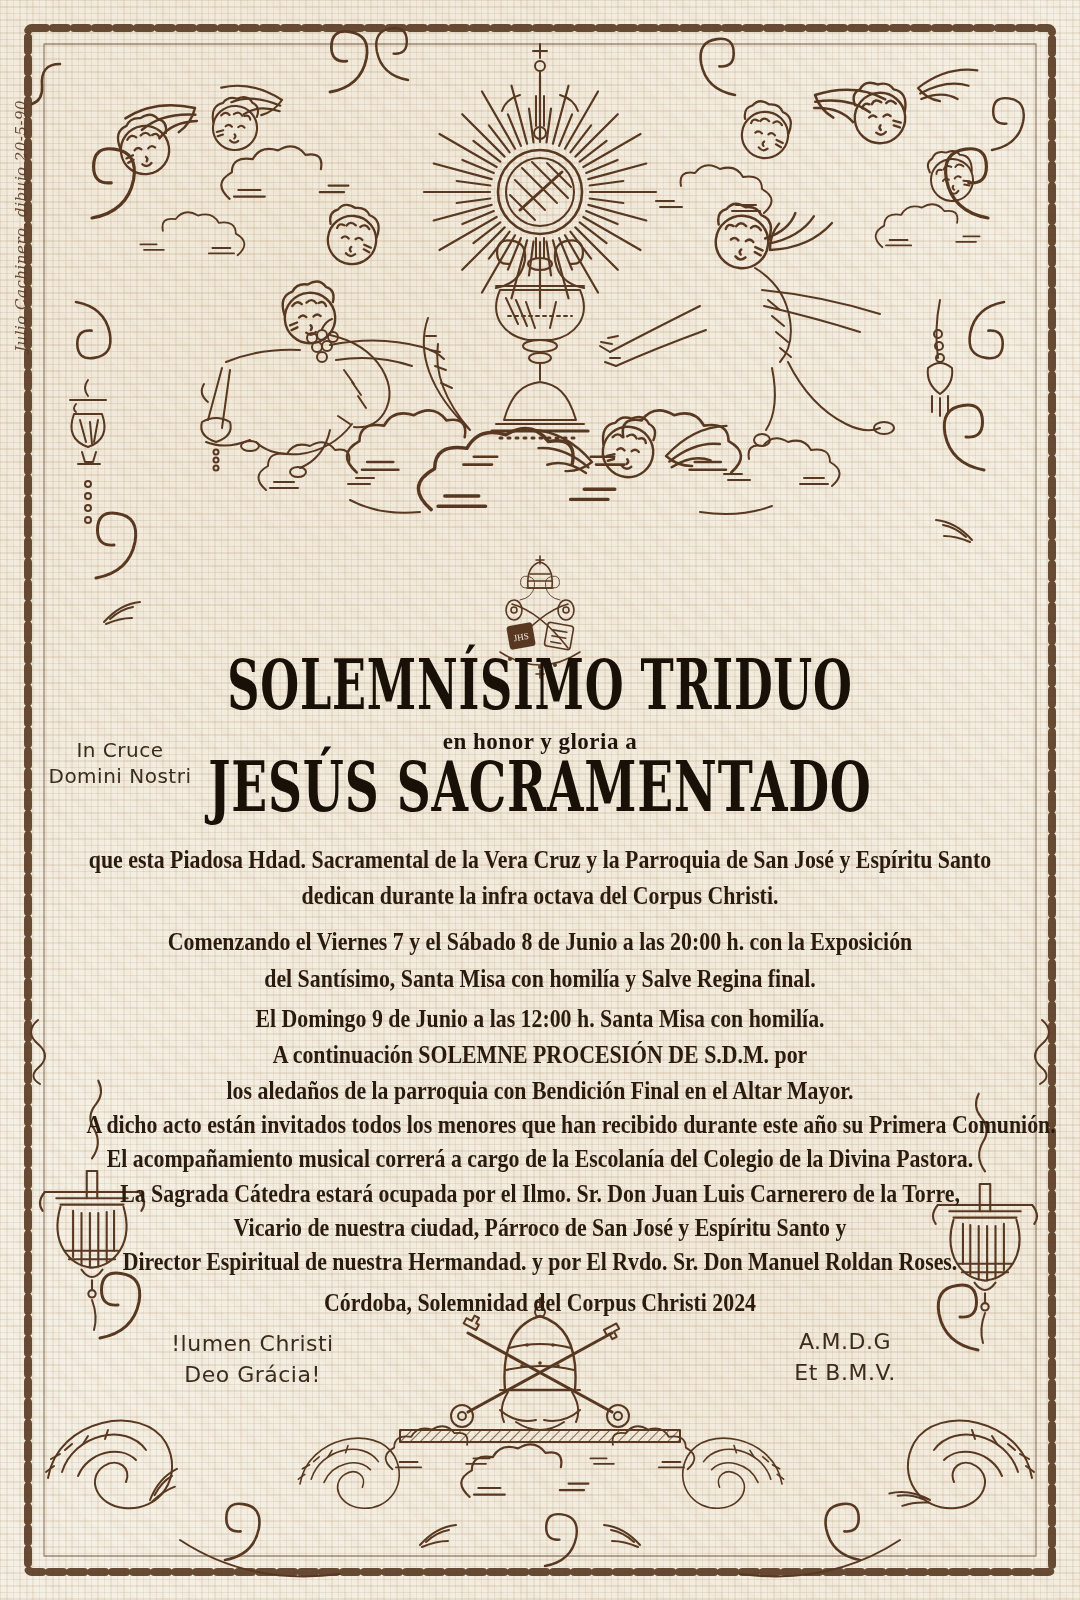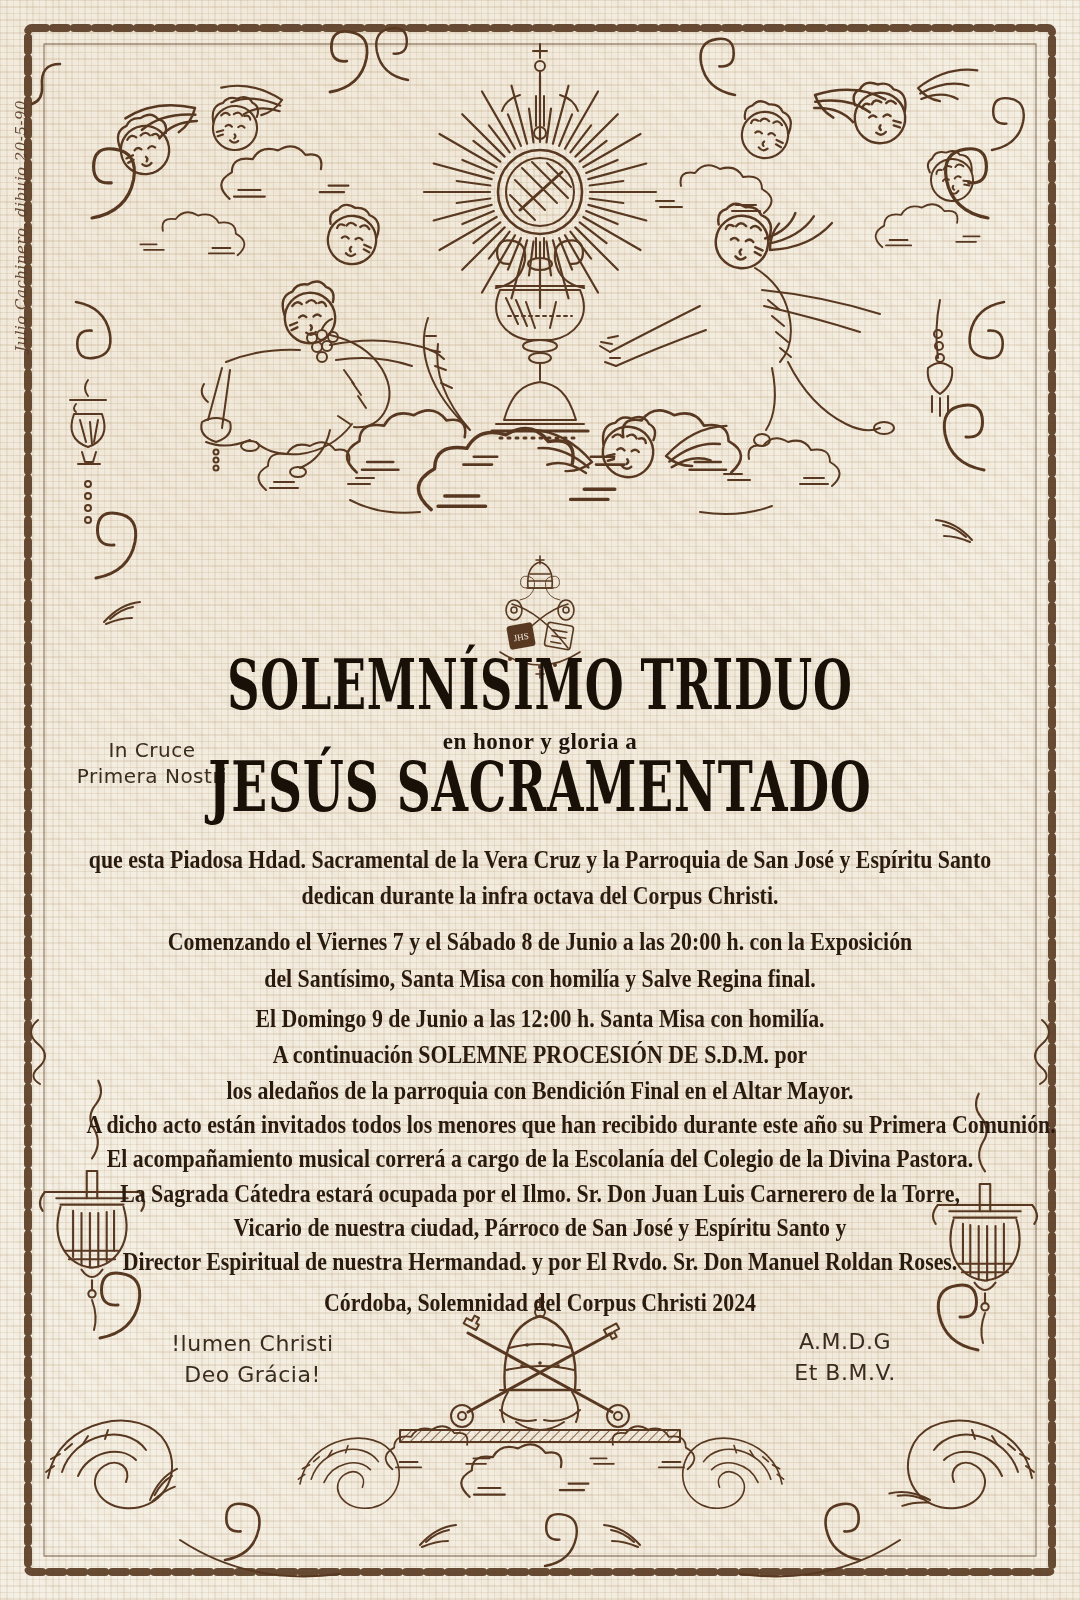--- a/index.html
+++ b/index.html
@@ -25,21 +25,21 @@
   .subtitleline{top:729px;font-size:23px;font-weight:bold;color:#20150c;letter-spacing:0.5px;}
   .bodyline{
     font-family:"Liberation Serif", serif;font-weight:bold;font-size:26px;line-height:1;
     white-space:nowrap;transform:scaleX(0.84);color:#2a1b0e;
   }
   .motto{
     position:absolute;text-align:center;font-family:"DejaVu Sans", sans-serif;
     color:#3a2c1f;letter-spacing:0.5px;
   }
   .motto div{white-space:nowrap;}
-  .m-tl{left:25px;top:737px;width:190px;font-size:20px;line-height:26px;padding-left:32px;}
+  .m-tl{left:25px;top:737px;width:190px;font-size:20px;line-height:26px;}
   .m-tr{left:852px;top:741px;width:185px;font-size:20px;line-height:26px;}
   .m-bl{left:150px;top:1328px;width:205px;font-size:22px;line-height:31px;}
   .m-br{left:765px;top:1326px;width:160px;font-size:22px;line-height:31px;}
   .signature{
     position:absolute;left:12px;top:352px;transform:rotate(-90deg);transform-origin:0 0;
     font-family:"DejaVu Serif", serif;font-style:italic;font-size:15px;letter-spacing:0.5px;
     color:#5a3a24;white-space:nowrap;opacity:0.9;
   }
 </style>
 </head>
@@ -373,21 +373,21 @@
         <use href="#cloud" transform="translate(540,1488) scale(1.1)"></use>
       </g>
 
     </g>
   </svg>
 
   <div class="signature">Julio Cachinero, dibujo 20-5-90</div>
 
   <div class="motto m-tl">
     <div>In Cruce</div>
-    <div>Primera Nostri</div>
+    <div>Domini Nostri</div>
   </div>
 
   <div class="txt titleline t1">SOLEMNÍSIMO TRIDUO</div>
   <div class="txt subtitleline">en honor y gloria a</div>
   <div class="txt titleline t2">JESÚS SACRAMENTADO</div>
 
   <div class="txt bodyline" style="top:847px">que esta Piadosa Hdad. Sacramental de la Vera Cruz y la Parroquia de San José y Espíritu Santo</div>
   <div class="txt bodyline" style="top:883px">dedican durante la infra octava del Corpus Christi.</div>
 
   <div class="txt bodyline" style="top:929px">Comenzando el Viernes 7 y el  Sábado 8 de Junio a las 20:00 h. con la Exposición</div>

